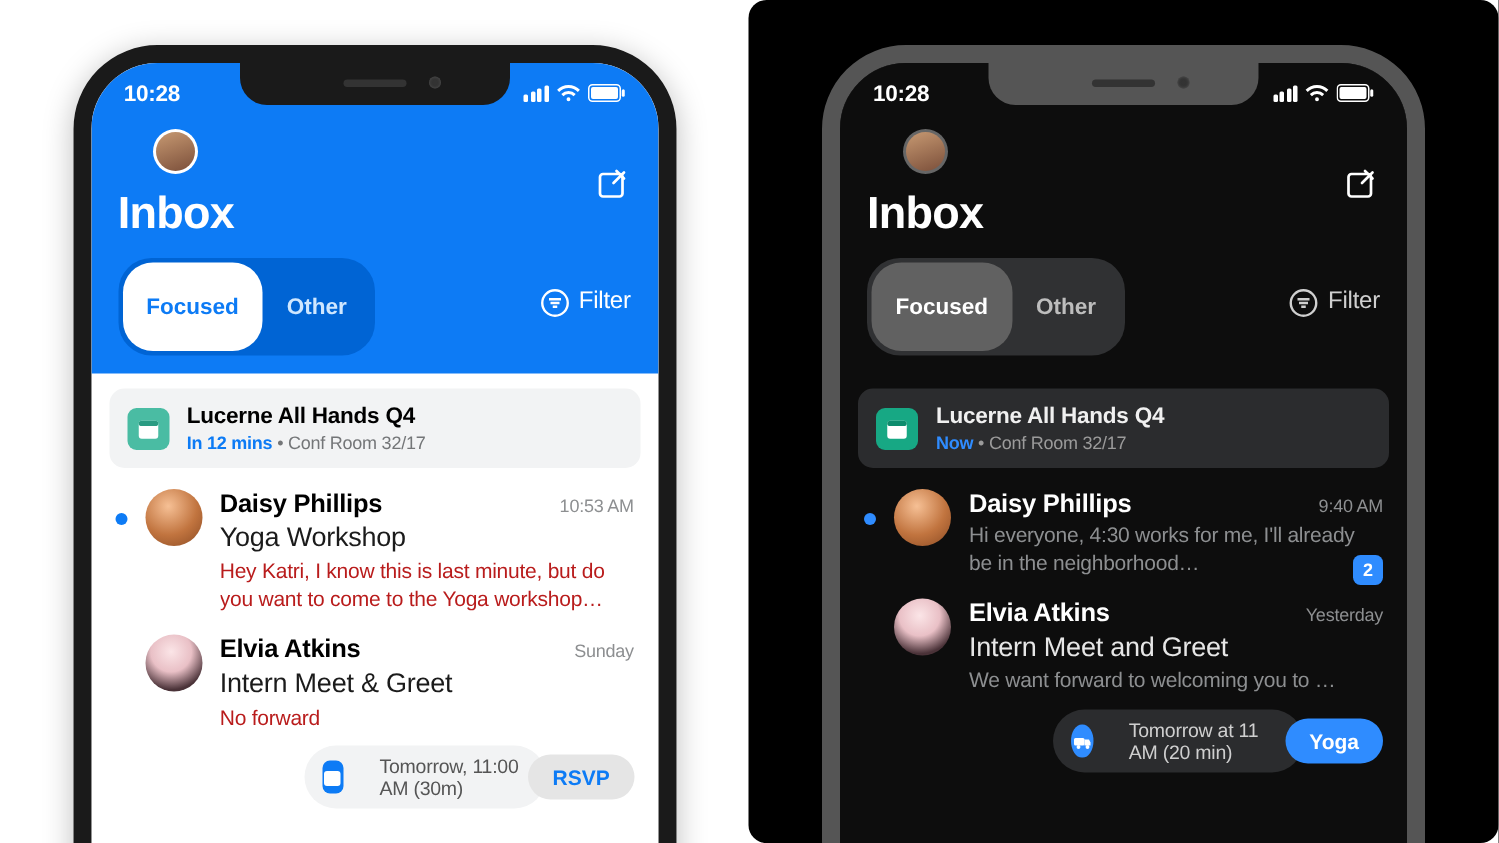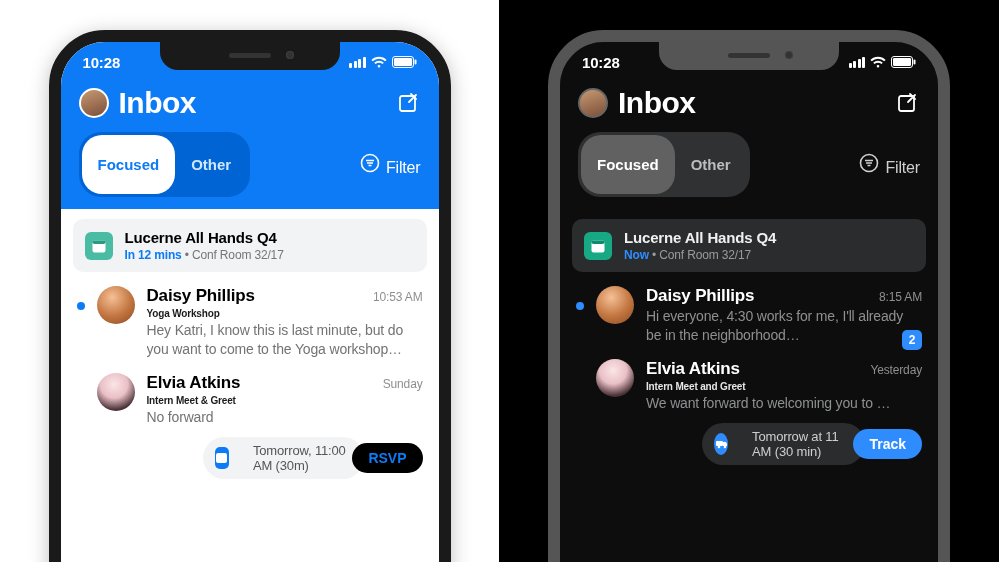--- a/index.html
+++ b/index.html
@@ -4,21 +4,21 @@
 <style>
   html, body { margin: 0; padding: 0; }
   body {
     width: 999px;
     height: 562px;
     font-family: -apple-system, BlinkMacSystemFont, "Helvetica Neue", Arial, sans-serif;
     letter-spacing: -0.01em;
     display: flex;
     overflow: hidden;
   }
-  .half { height: 562px; position: relative; }
+  .half { height: 562px; position: relative; border-radius: 12px; }
   .half.left  { width: 499px; background: #ffffff; }
   .half.right { width: 500px; background: #000000; }
 
   
   .phone {
     position: absolute;
     top: 30px;
     left: 50%;
     transform: translateX(-50%);
     width: 402px;
@@ -78,21 +78,21 @@
   .bars span { width: 3px; background: #fff; border-radius: 1px; display: block; }
   .bars span:nth-child(1){height:5px} .bars span:nth-child(2){height:7px}
   .bars span:nth-child(3){height:9px} .bars span:nth-child(4){height:11px}
   .wifi svg, .battery svg { display: block; }
 
   
   .header { padding: 4px 18px 12px; }
   .left .header { background: #0d7bf5; color: #fff; }
   .right .header { background: transparent; color: #fff; }
   .titlecluster { display: flex; align-items: center; justify-content: space-between; }
-  .titleleft { display: flex; align-items: center; gap: 10px; }
+  .titleleft { display: flex; align-items: center; gap: 10px; flex-direction: column; }
   .avatar-ring {
     width: 30px; height: 30px; border-radius: 50%;
     display:flex; align-items:center; justify-content:center;
   }
   .left .avatar-ring { background: #fff; }
   .right .avatar-ring { background: #666; }
   .avatar-img { width: 26px; height: 26px; border-radius: 50%; background: linear-gradient(160deg,#c79972,#7b4f3a); }
   h1 { margin: 0; font-size: 30px; font-weight: 700; letter-spacing: -0.5px; }
 
   .header-row2 { display: flex; align-items: center; justify-content: space-between; margin-top: 12px; }
@@ -103,21 +103,21 @@
   .right .segmented { background: #303133; }
   .seg-btn {
     border: none; border-radius: 20px; padding: 21px 16px;
     font-size: 15px; font-weight: 600; background: transparent; color: #fff; cursor: pointer;
   }
   .left  .seg-btn.active { background: #fff; color: #0d7bf5; }
   .right .seg-btn.active { background: #616161; color: #fff; }
   .right .seg-btn:not(.active){ color:#bdbdbd; }
   .left  .seg-btn:not(.active){ color:#cfe7ff; }
 
-  .filter { display: flex; align-items: flex-end; gap: 6px; font-size: 16px; color: #fff; }
+  .filter { display: flex; align-items: flex-start; gap: 6px; font-size: 16px; color: #fff; }
   .right .filter { color: #cfcfcf; }
 
   
   .content { padding: 10px 12px 0; }
   .event-chip {
     display: flex; align-items: center; gap: 12px;
     padding: 10px 12px; border-radius: 10px;
   }
   .left  .event-chip { background: #f2f3f4; }
   .right .event-chip { background: #2b2c2e; }
@@ -142,25 +142,25 @@
   .dot.hidden { visibility: hidden; }
   .sender-avatar { width: 38px; height: 38px; border-radius: 50%; flex: 0 0 38px; }
   .av1 { background: radial-gradient(circle at 40% 30%, #f6c095, #c1743f 55%, #8a4a23); }
   .av2 { background: radial-gradient(circle at 45% 30%, #fbe5e7, #e9c0c6 40%, #4a3238 75%); }
   .msg-body { flex: 1; min-width: 0; }
   .msg-top { display: flex; justify-content: space-between; align-items: baseline; }
   .sender { font-weight: 600; font-size: 17px; }
   .time   { font-size: 12px; white-space: nowrap; margin-left: 8px; }
   .left .time  { color: #8d8f91; }
   .right .time { color: #8d8f91; }
-  .subject { font-size: 10px; line-height: 1.3; margin-top: 1px; font-weight: bold; }
+  .subject { font-size: 18px; line-height: 1.3; margin-top: 1px; }
   .left .subject  { color: #1b1b1b; }
   .right .subject { color: #e6e6e6; }
   .preview { font-size: 14px; line-height: 1.35; margin-top: 1px; overflow: hidden; }
-  .left .preview  { color: #737373; }
+  .left .preview  { color: #b91c1c; }
   .right .preview { color: #8d8f91; }
 
   .badge {
     position: absolute; right: 4px; top: 58px;
     width: 20px; height: 20px; border-radius: 5px; background: #2f8cff;
     color: #fff; font-size: 12px; font-weight: 700;
     display: flex; align-items: center; justify-content: center;
   }
 
   .rsvp-row { display: flex; align-items: center; gap: 0; margin-top: 10px; padding-left: 56px; width:100%; box-sizing:border-box; }
@@ -172,21 +172,21 @@
   .right .pill { background: #2b2c2e; color: #cfcfcf; }
   .pill-icon {
     width: 22px; height: 22px; border-radius: 5px; display:flex; align-items:center; justify-content:center;
   }
   .left .pill-icon  { background: #0d7bf5; }
   .right .pill-icon { background: #2f8cff; }
   .action-btn {
     border: none; border-radius: 18px; padding: 7px 16px;
     font-weight: 700; font-size: 14px; cursor: pointer; margin-left:-12px;
   }
-  .left .action-btn  { background: #000000; color: #0d7bf5; }
+  .left .action-btn  { background: #e5e5e5; color: #0d7bf5; }
   .right .action-btn { background: #2f8cff; color: #fff; }
 
   .compose svg { display:block; }
 </style>
 </head>
 <body>
 
 <div class="half left">
   <div class="phone">
     <div class="notch"></div>
@@ -375,21 +375,21 @@
             </div>
           </div>
         </div>
 
         <div class="msg">
           <span class="dot"></span>
           <span class="sender-avatar av1"></span>
           <div class="msg-body">
             <div class="msg-top">
               <span class="sender">Daisy Phillips</span>
-              <span class="time">8:15 AM</span>
+              <span class="time">9:40 AM</span>
             </div>
             <div class="preview">Hi everyone, 4:30 works for me, I'll already be in the neighborhood…</div>
           </div>
           <span class="badge">2</span>
         </div>
 
         <div class="msg">
           <span class="dot hidden"></span>
           <span class="sender-avatar av2"></span>
           <div class="msg-body">
@@ -402,22 +402,22 @@
             <div class="rsvp-row">
               <div class="pill">
                 <span class="pill-icon" style="border-radius:50%">
                   <svg width="13" height="13" viewBox="0 0 13 13" fill="white">
                       <rect x="1" y="4" width="7" height="5" rx="1"></rect>
                       <path d="M8 5h3l1 2v2H8z"></path>
                       <circle cx="4" cy="10" r="1.3"></circle>
                       <circle cx="10" cy="10" r="1.3"></circle>
                     </svg>
                 </span>
-                <span>Tomorrow at 11 AM (30 min)</span>
+                <span>Tomorrow at 11 AM (20 min)</span>
               </div>
-              <button class="action-btn">Track</button>
+              <button class="action-btn">Yoga</button>
             </div>
           </div>
         </div>
       </div>
     </div>
   </div>
 </div>
 
 </body></html>

